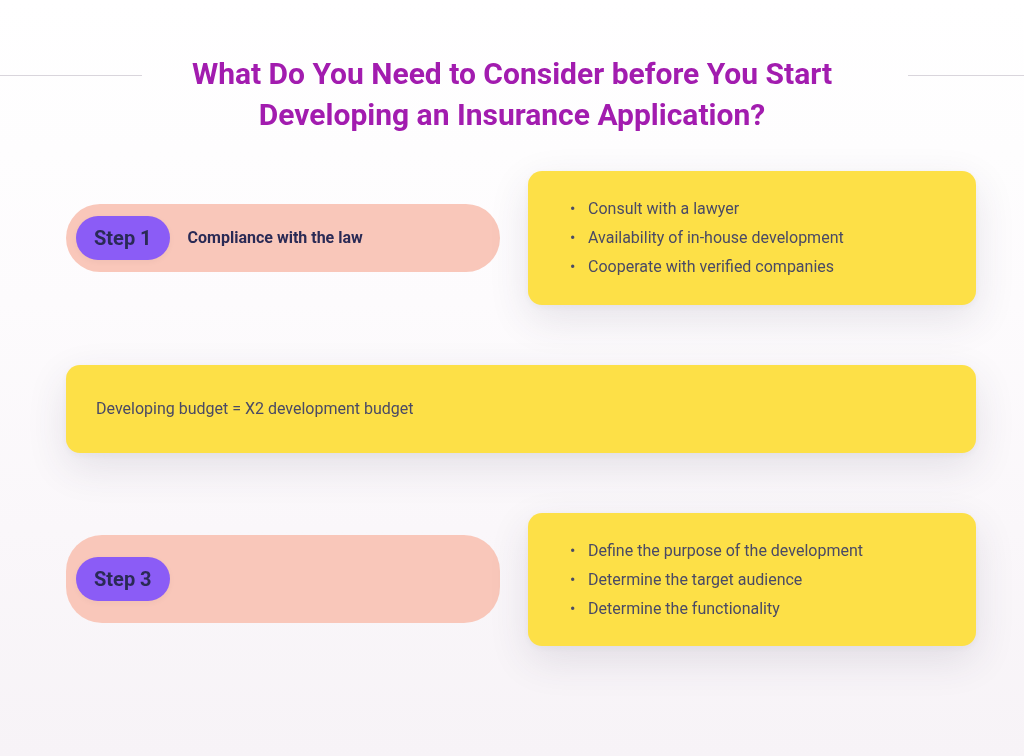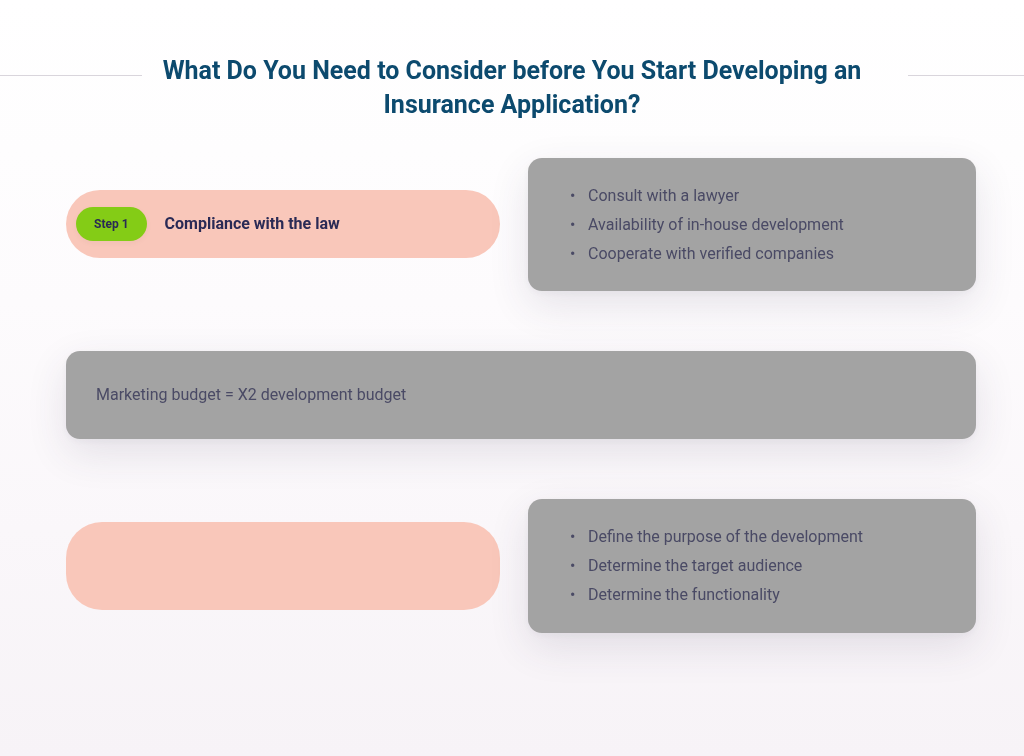--- a/index.html
+++ b/index.html
@@ -11,23 +11,23 @@
     overflow: hidden;
     position: relative;
   }
   .title-wrap {
     position: relative;
     width: 100%;
     padding-top: 54px;
     text-align: center;
   }
   .title {
-    font-size: 25px;
+    font-size: 30px;
     font-weight: 700;
-    color: #0c4a6e;
+    color: #a21caf;
     line-height: 1.35;
     display: inline-block;
     max-width: 700px;
   }
   .title-divider {
     position: absolute;
     top: 75px;
     height: 1px;
     background: #d9d5dc;
   }
@@ -50,42 +50,42 @@
     border-radius: 36px;
     display: flex;
     align-items: center;
     padding: 10px 22px 10px 10px;
     min-height: 68px;
     width: 434px;
     flex: 0 0 434px;
   }
   .step-card.tall { min-height: 88px; padding-top: 14px; padding-bottom: 14px; }
   .step-badge {
-    background: #84cc16;
+    background: #8b5cf6;
     border-radius: 999px;
     padding: 10px 18px;
-    font-size: 12px;
+    font-size: 20px;
     font-weight: 700;
     color: #2a2a55;
     white-space: nowrap;
     margin-right: 18px;
     box-shadow: 0 2px 6px rgba(0,0,0,0.04);
   }
   .step-title {
     font-size: 16px;
     font-weight: 700;
     color: #2a2a55;
     line-height: 1.25;
     flex: 1;
     text-align: left;
   }
   .step-title.center { text-align: center; padding-right: 16px; }
 
   .detail-card {
-    background: #a3a3a3;
+    background: #fde047;
     border-radius: 14px;
     box-shadow: 0 14px 40px rgba(60, 50, 80, 0.12), 0 2px 6px rgba(60,50,80,0.04);
     padding: 22px 28px 22px 28px;
     flex: 1;
     color: #4a4a65;
     font-size: 16px;
     line-height: 1.7;
   }
   .detail-card ul {
     list-style: none;
@@ -128,26 +128,27 @@
       <ul>
         <li>Consult with a lawyer</li>
         <li>Availability of in-house development</li>
         <li>Cooperate with verified companies</li>
       </ul>
     </div>
   </div>
 
   <div class="row">
     <div class="detail-card">
-      <div class="plain">Marketing budget = X2 development budget</div>
+      <div class="plain">Developing budget = X2 development budget</div>
     </div>
   </div>
 
   <div class="row">
     <div class="step-card tall">
+      <span class="step-badge">Step 3</span>
     </div>
     <div class="detail-card">
       <ul>
         <li>Define the purpose of the development</li>
         <li>Determine the target audience</li>
         <li>Determine the functionality</li>
       </ul>
     </div>
   </div>
 

